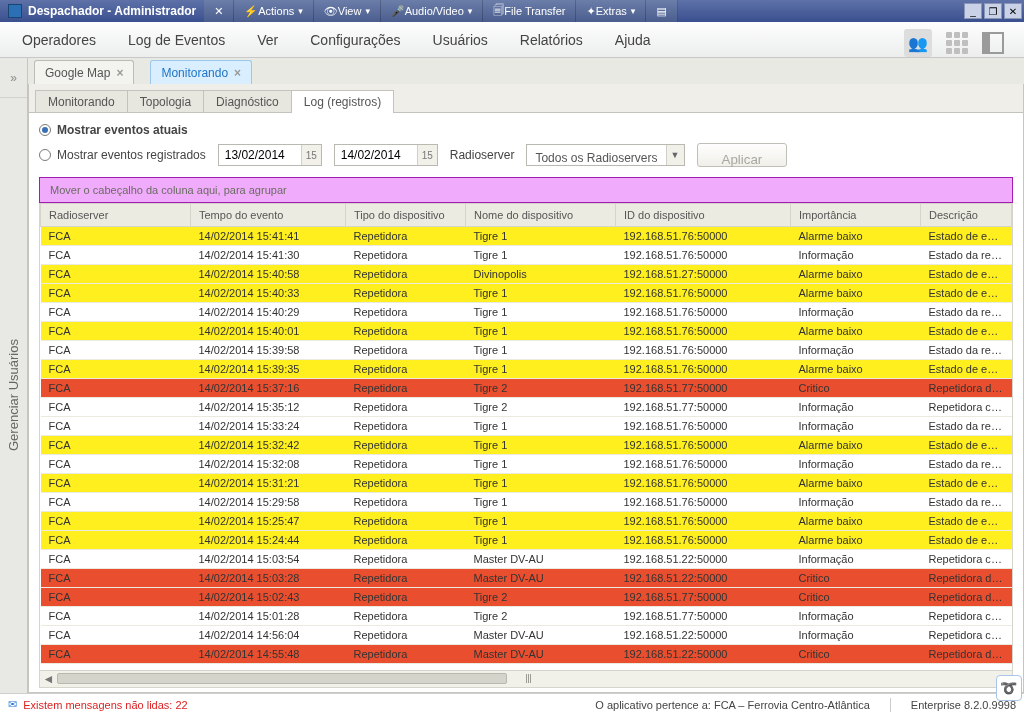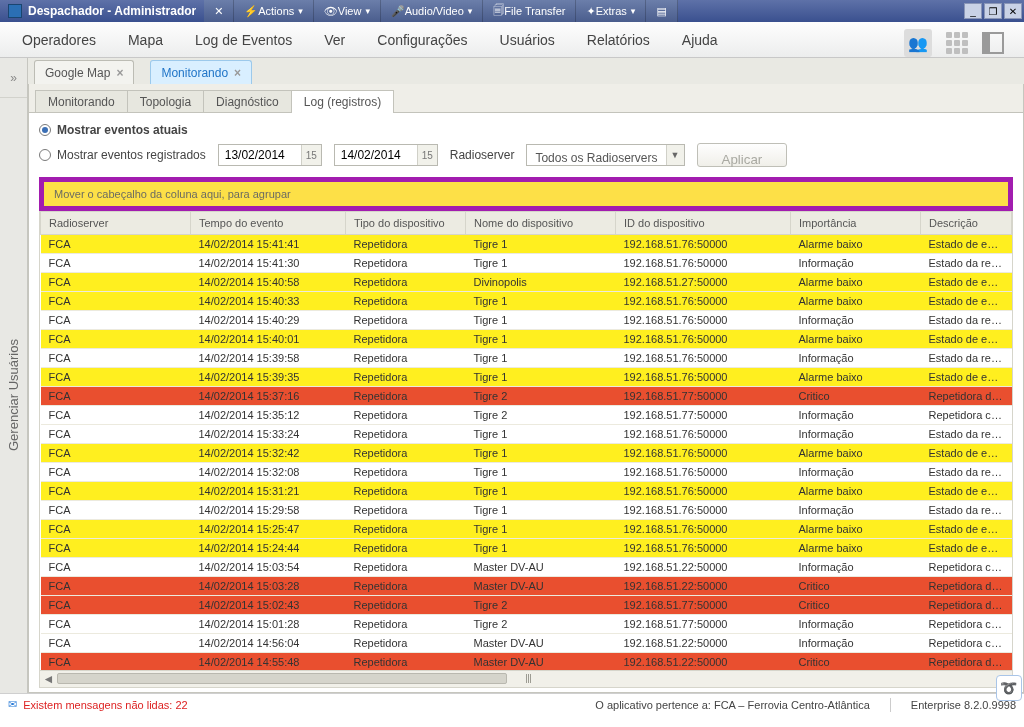--- a/index.html
+++ b/index.html
@@ -44,21 +44,21 @@
   .radio { width:12px; height:12px; border:1px solid #7a7a7a; border-radius:50%; display:inline-flex; align-items:center; justify-content:center; margin-right:6px;}
   .radio.checked::after{content:""; width:6px; height:6px; background:#3b6fb5; border-radius:50%;}
   .date-input { display:inline-flex; align-items:center; border:1px solid #b9b9b1; background:#fff; height:22px;}
   .date-input input { border:0; width:82px; padding:0 6px; font-size:12px; outline:none; background:transparent;}
   .date-input .cal { width:20px; height:100%; background:#f1f1ea; border-left:1px solid #d0d0c8; display:flex; align-items:center; justify-content:center; font-size:10px; color:#777;}
   .combo { display:inline-flex; align-items:flex-end; border:1px solid #b9b9b1; height:22px; background:#fff;}
   .combo span { padding:0 8px; color:#555;}
   .combo .dd { width:18px; height:100%; border-left:1px solid #d0d0c8; background:#f1f1ea; display:flex; align-items:center; justify-content:center; font-size:9px; color:#666;}
   .btn-apply { height:24px; padding:8px 24px; border:1px solid #bfbfb7; background:linear-gradient(#fefefe,#f0efe9); color:#a9a9a2; border-radius:3px; cursor:pointer;}
   
-  .group-hint { margin-top:10px; background:#fde047; border:5px solid #a21caf; color:#6b6b62; padding:6px 10px; font-size:11px;}
+  .group-hint { margin-top:10px; background:#f0abfc; border:1px solid #a21caf; color:#6b6b62; padding:6px 10px; font-size:11px;}
   
   .grid-wrap { flex:1; overflow:auto; border:1px solid #d6d5cb; border-top:none; min-height:0; position:relative;}
   table.grid { width:100%; border-collapse:collapse; font-size:11px; color:#333; table-layout:fixed;}
   table.grid thead th { position:sticky; top:0; background:#ecebe2; border:1px solid #d6d5cb; padding:5px 8px; text-align:left; font-weight:normal; color:#555; }
   table.grid td { border-bottom:1px solid #eceade; padding:3px 8px; white-space:nowrap; overflow:hidden; text-overflow:ellipsis;}
   tr.sev-white { background:#ffffff; }
   tr.sev-yellow { background:#ffef1f; }
   tr.sev-red { background:#e94f2f; }
   
   .hscroll { height:17px; background:#f1f0e9; border:1px solid #d6d5cb; border-top:none; display:flex; align-items:center;}
@@ -92,21 +92,20 @@
   <div class="rc-spacer"></div>
   <div class="rc-winbtns">
     <div class="rc-winbtn">_</div>
     <div class="rc-winbtn">❐</div>
     <div class="rc-winbtn">✕</div>
   </div>
 </div>
 
 <div class="main-menu">
   <div class="mitem">Operadores</div>
-  <div class="mitem">Mapa</div>
   <div class="mitem">Log de Eventos</div>
   <div class="mitem">Ver</div>
   <div class="mitem">Configurações</div>
   <div class="mitem">Usuários</div>
   <div class="mitem">Relatórios</div>
   <div class="mitem">Ajuda</div>
   <div class="right-icons">
     <div class="icon-group">👥</div>
     <div class="icon-dots">
         <span></span>

